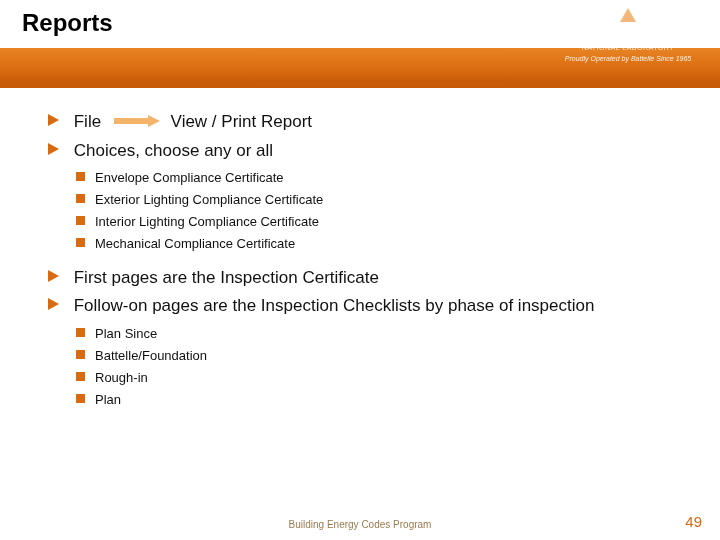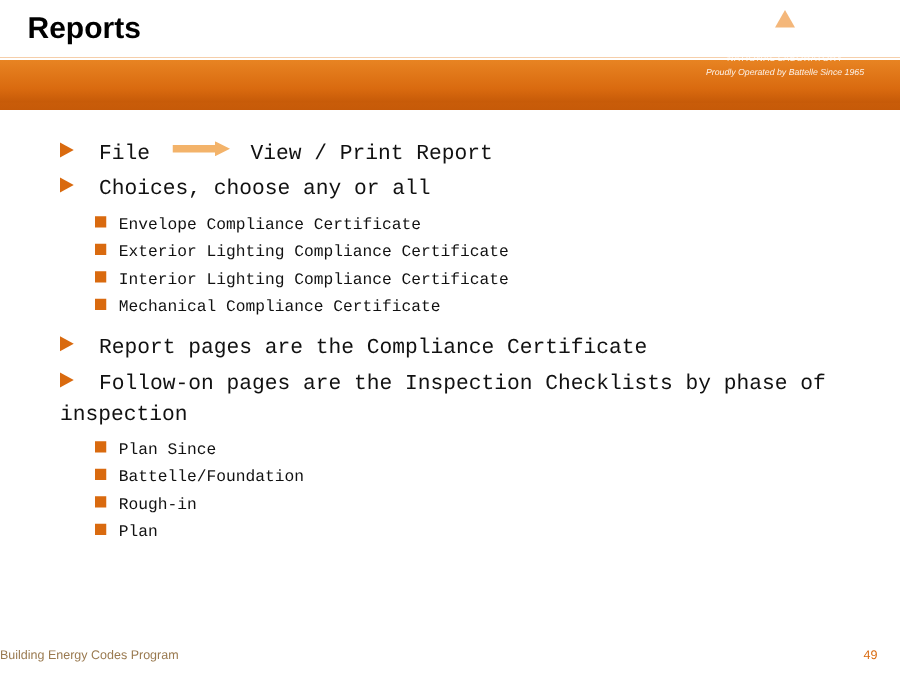--- a/index.html
+++ b/index.html
@@ -59,21 +59,21 @@
     position:absolute;
     top:46px; left:0; width:100%; height:2px;
     background:#fff;
   }
 
   .content {
     padding: 22px 32px 0 48px;
     font-size: 17px;
     color: #111;
   }
-  ul.top { list-style: none; font-family: Liberation Mono, monospace; }
+  ul.top { list-style: none; }
   ul.top > li { margin-bottom: 4px; line-height: 1.45; }
   ul.sub { list-style: none; padding-left: 28px; margin: 6px 0 12px 0; }
   ul.sub > li { margin-bottom: 3px; font-size: 13px; }
 
   .tri {
     display: inline-block;
     width: 0; height: 0;
     border-top: 6px solid transparent;
     border-bottom: 6px solid transparent;
     border-left: 11px solid #d96a0f;
@@ -91,29 +91,29 @@
     display: inline-block;
     vertical-align: middle;
     margin: 0 6px 0 8px;
   }
 
   .footer {
     position: absolute;
     bottom: 10px;
     left: 0;
     width: 100%;
-    text-align: left;
+    text-align: center;
     font-size: 10px;
     color: #9a7a50;
   }
   .page-num {
     position: absolute;
     right: 18px;
     bottom: 10px;
-    font-size: 10px;
+    font-size: 15px;
     color: #d96a0f;
     text-align: right;
   }
 </style>
 </head>
 <body>
 
 <div class="header">
   <div class="header-right-overlay"></div>
   <div class="title-strip">
@@ -153,21 +153,21 @@
       <span>Choices, choose any or all</span>
       <ul class="sub">
         <li><span class="sq"></span><span>Envelope Compliance Certificate</span></li>
         <li><span class="sq"></span><span>Exterior Lighting Compliance Certificate</span></li>
         <li><span class="sq"></span><span>Interior Lighting Compliance Certificate</span></li>
         <li><span class="sq"></span><span>Mechanical Compliance Certificate</span></li>
       </ul>
     </li>
     <li>
       <span class="tri"></span>
-      <span>Report pages are the Compliance Certificate</span>
+      <span>First pages are the Inspection Certificate</span>
     </li>
     <li>
       <span class="tri"></span>
       <span>Follow-on pages are the Inspection Checklists by phase of inspection</span>
       <ul class="sub">
         <li><span class="sq"></span><span>Plan Since</span></li>
         <li><span class="sq"></span><span>Battelle/Foundation</span></li>
         <li><span class="sq"></span><span>Rough-in</span></li>
         <li><span class="sq"></span><span>Plan</span></li>
       </ul>

